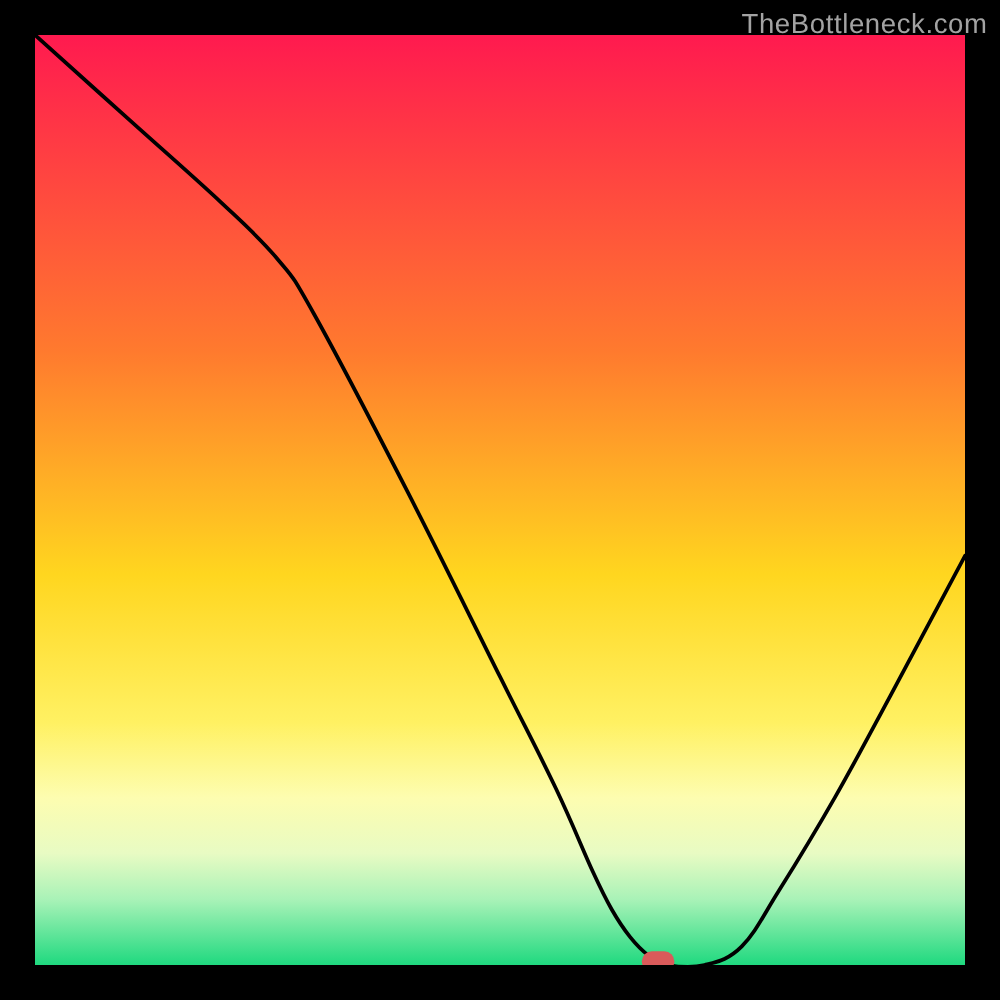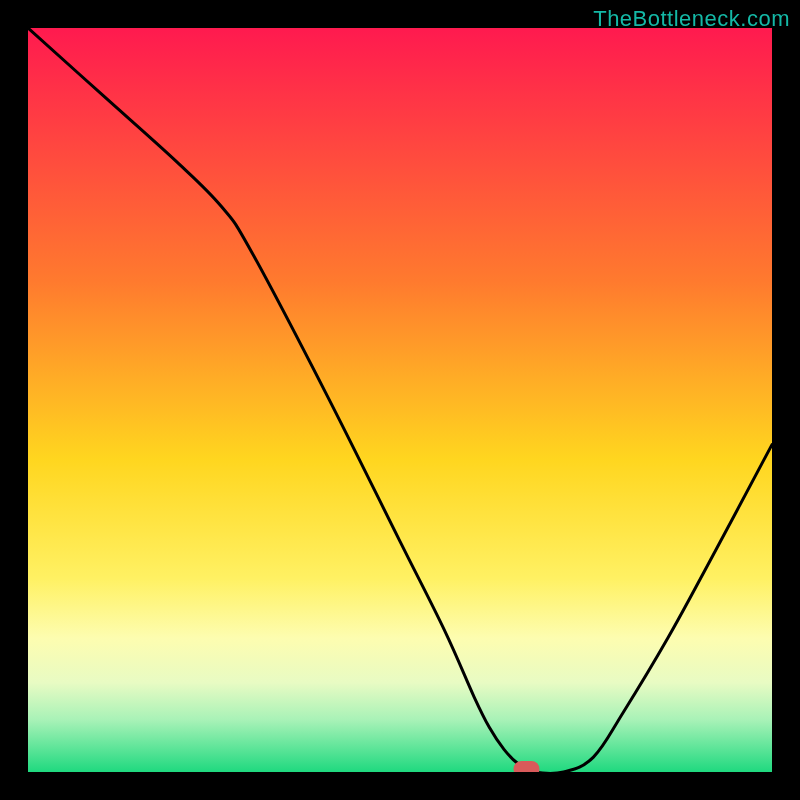--- a/index.html
+++ b/index.html
@@ -14,21 +14,21 @@
   .frame {
     position: relative;
     width: 800px;
     height: 800px;
     background: #000;
   }
   .watermark {
     position: absolute;
     top: 6px;
     right: 10px;
-    color: #14b8a6;
+    color: #a3a3a3;
     font-size: 22px;
     font-weight: 500;
     letter-spacing: 0.5px;
   }
   .plot {
     position: absolute;
     left: 28px;
     top: 28px;
     width: 744px;
     height: 744px;

